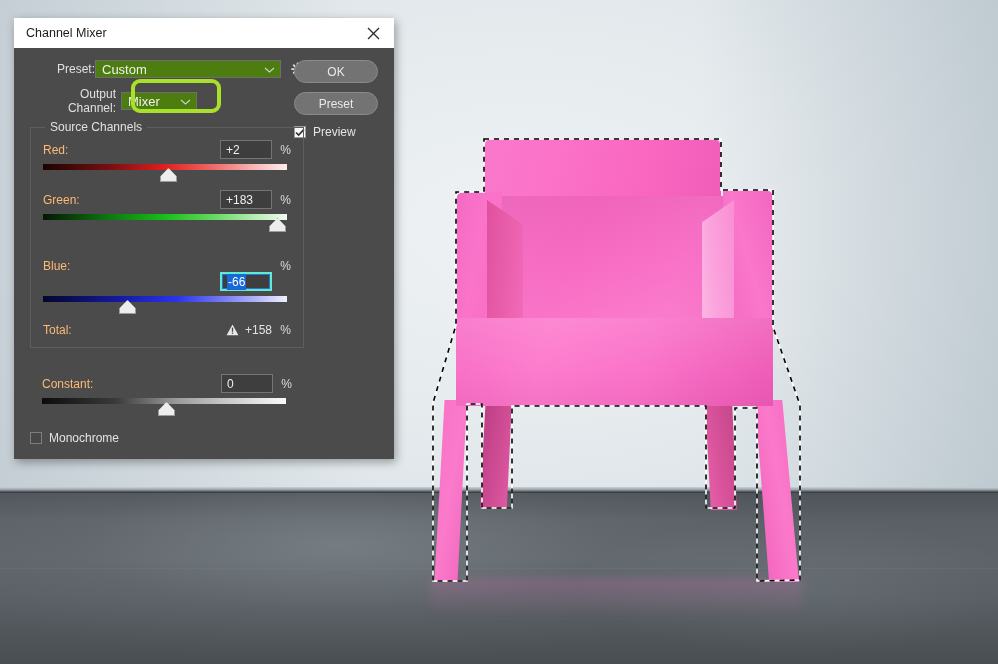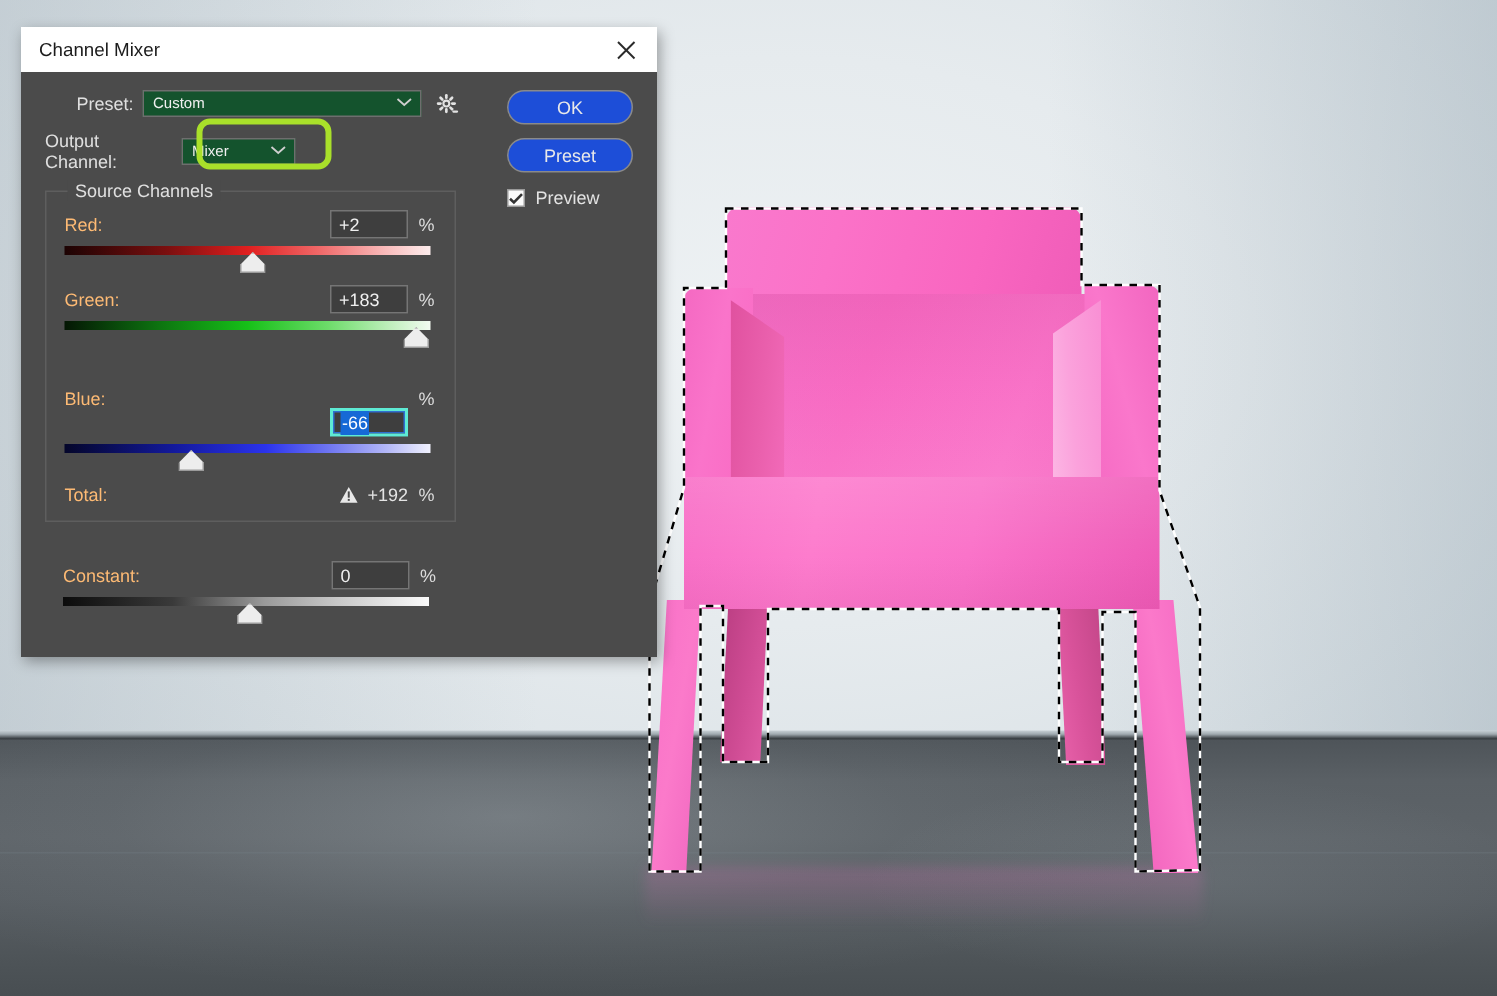--- a/index.html
+++ b/index.html
@@ -169,26 +169,27 @@
     position: absolute;
     left: 0; top: 0;
     width: 998px; height: 664px;
     pointer-events: none;
   }
 
   
   #dialog {
     position: absolute;
     left: 14px; top: 18px;
-    width: 424px;
+    width: 380px;
     background: #4b4b4b;
     box-shadow: 2px 3px 9px rgba(0,0,0,0.35);
     font-size: 12px;
     color: #e3e3e3;
     user-select: none;
+    text-align: right;
   }
   .titlebar {
     height: 30px;
     background: #ffffff;
     display: flex;
     align-items: center;
     justify-content: space-between;
     padding: 0 6px 0 12px;
     box-sizing: border-box;
   }
@@ -218,29 +219,29 @@
   .lbl {
     color: #e0e0e0;
     font-size: 12px;
   }
 
   
   .preset-row { margin-bottom: 9px; }
   .preset-label { width: 44px; margin-left: 21px; }
   .select {
     position: relative;
-    background: #14532d;
+    background: #4d7c0f;
     border: 1px solid #6e6e6e;
     height: 18px;
     display: flex;
     align-items: center;
     padding: 0 6px;
     box-sizing: border-box;
     color: #f0f0f0;
-    font-size: 10px;
+    font-size: 13px;
     cursor: pointer;
   }
   .select .caret {
     position: absolute;
     right: 5px; top: 50%;
     transform: translateY(-50%);
   }
   .preset-select { width: 186px; }
   .gear {
     margin-left: 10px;
@@ -269,21 +270,21 @@
   .right-col {
     position: absolute;
     right: 16px; top: 12px;
     width: 84px;
   }
   .pbtn {
     width: 84px;
     height: 23px;
     border: 1px solid #8a8a8a;
     border-radius: 12px;
-    background: #1d4ed8;
+    background: #737373;
     color: #e9e9e9;
     font-size: 12px;
     display: flex; align-items: center; justify-content: center;
     margin-bottom: 9px;
     cursor: pointer;
     box-sizing: border-box;
   }
   .preview-row {
     display: flex;
     align-items: center;
@@ -552,21 +553,21 @@
       <div class="total-row">
         <span class="ch-name">Total:</span>
         <span class="total-val">
           <span class="warn-tri">
             <svg width="13" height="12" viewBox="0 0 13 12">
               <path d="M6.5 0.6 L12.4 11.2 L0.6 11.2 Z" fill="#e8e8e8"></path>
               <rect x="5.85" y="3.6" width="1.3" height="4.2" fill="#4b4b4b"></rect>
               <rect x="5.85" y="8.6" width="1.3" height="1.3" fill="#4b4b4b"></rect>
             </svg>
           </span>
-          <span>+192</span>
+          <span>+158</span>
           <span class="pct">%</span>
         </span>
       </div>
     </div>
 
     <div class="const-sec">
       <div class="ch-head">
         <span class="ch-name">Constant:</span>
         <span class="ch-right">
           <span class="numbox">
@@ -574,15 +575,19 @@
           </span>
           <span class="pct">%</span>
         </span>
       </div>
       <div class="slider">
         <div class="track gray"></div>
         <div class="thumb" style="left:123px"></div>
       </div>
     </div>
 
+    <div class="mono-row">
+      <span class="checkbox unchecked"></span>
+      <span>Monochrome</span>
+    </div>
 
   </div>
 </div>
 
 </body></html>

